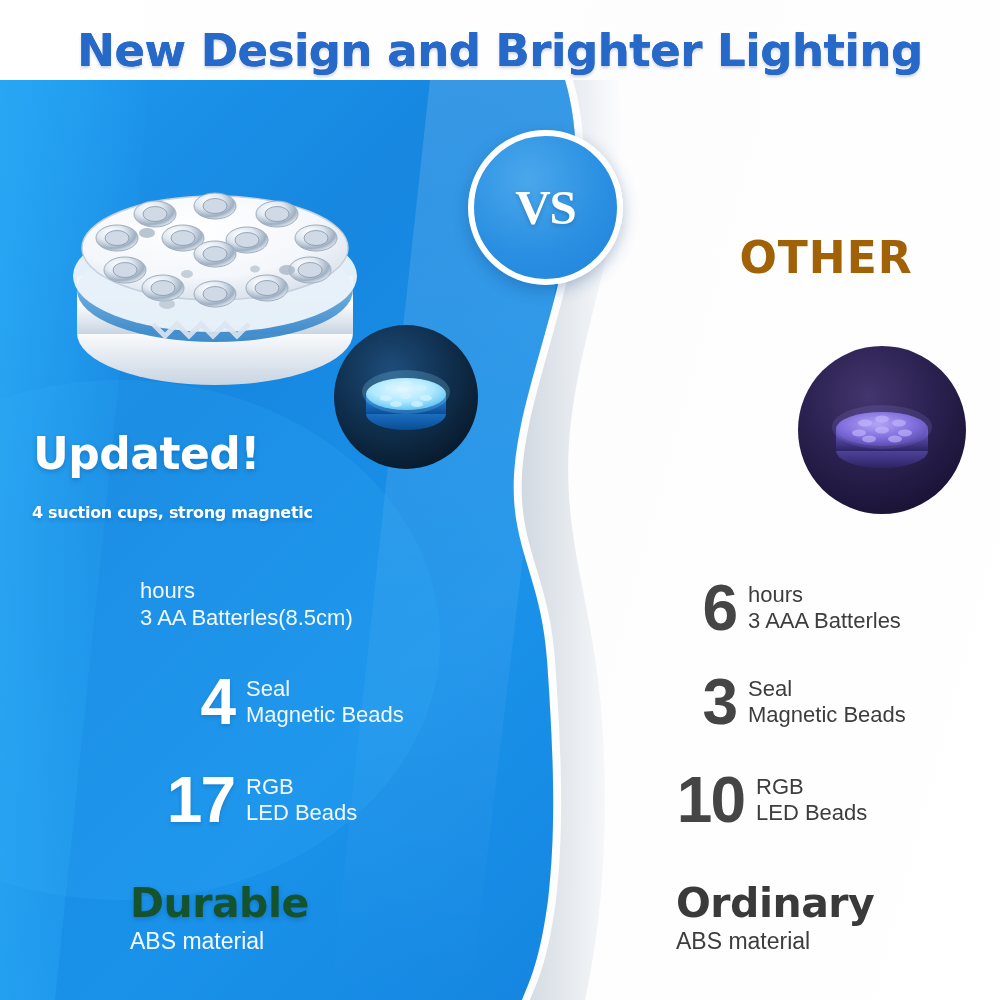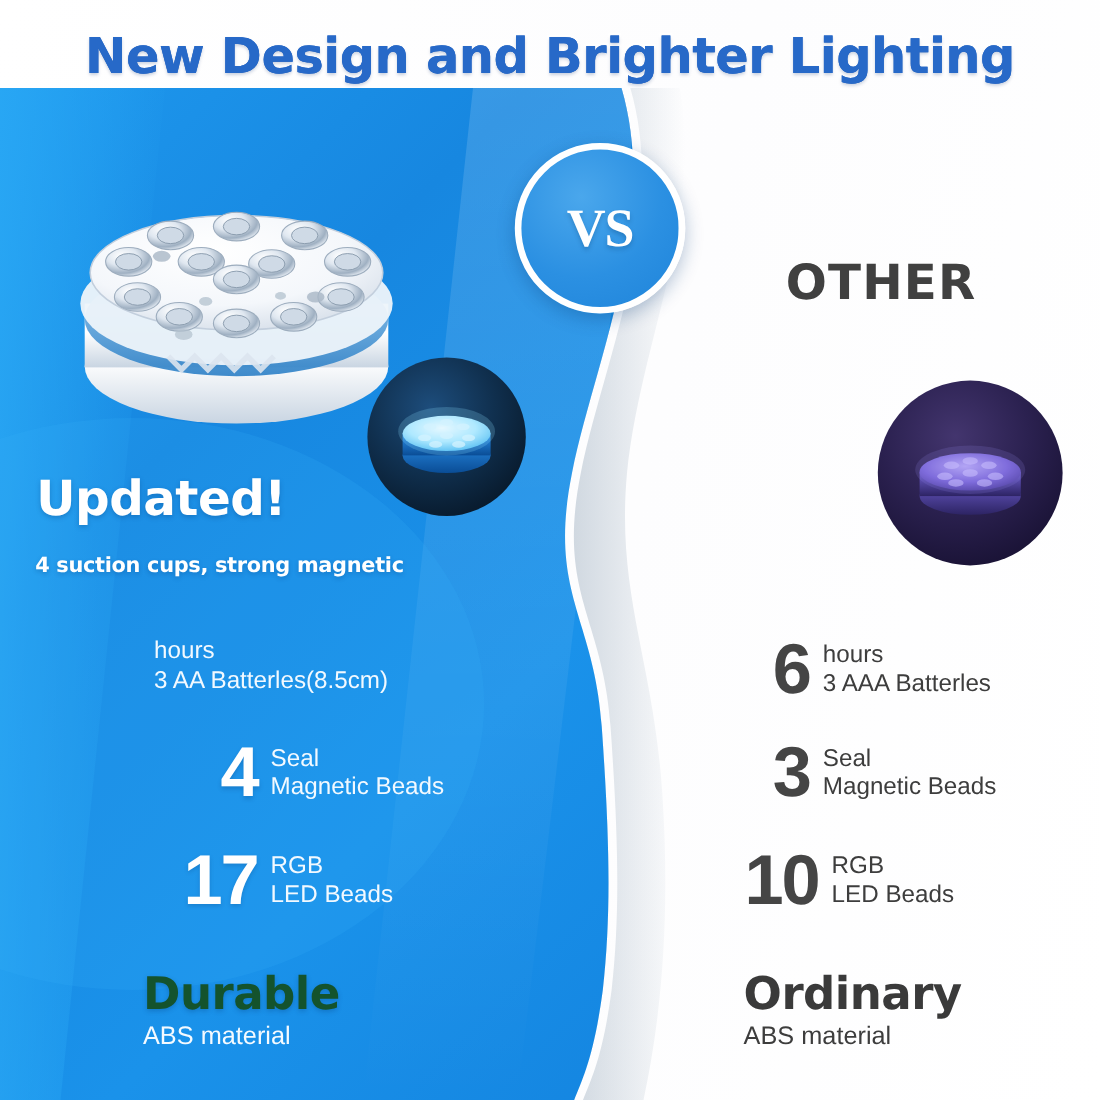--- a/index.html
+++ b/index.html
@@ -70,27 +70,27 @@
     font-size:49px;
     color:#ffffff;
     letter-spacing:-1px;
     line-height:1;
     text-shadow:0 2px 4px rgba(0,50,100,.25);
   }
 
   
   .other-label{
     position:absolute;
-    left:636px;top:232px;width:330px;
+    left:661px;top:232px;width:330px;
     text-align:center;
     font-family:"DejaVu Sans",sans-serif;
     font-weight:bold;
     font-size:44px;
     letter-spacing:1px;
-    color:#404040;
+    color:#a16207;
     z-index:6;
   }
 
   
   .prod-main{
     position:absolute;left:55px;top:128px;width:330px;height:275px;z-index:5;
   }
   .inset-blue{
     position:absolute;left:331px;top:322px;width:150px;height:150px;z-index:6;
   }
@@ -103,21 +103,21 @@
     position:absolute;left:33px;top:428px;
     font-family:"DejaVu Sans",sans-serif;
     font-weight:bold;font-size:44px;color:#ffffff;
     letter-spacing:-0.5px;z-index:6;
     text-shadow:0 2px 5px rgba(0,50,110,.28);
     text-align:right;
   }
   .subline{
     position:absolute;left:32px;top:503px;
     font-family:"DejaVu Sans",sans-serif;
-    font-weight:bold;font-size:19px;color:#ffffff;
+    font-weight:bold;font-size:16px;color:#ffffff;
     letter-spacing:-0.3px;z-index:6;
     text-shadow:0 2px 4px rgba(0,50,110,.25);
   }
 
   
   .spec{
     position:absolute;display:flex;align-items:center;z-index:6;
   }
   .spec .num{
     font-family:"Liberation Sans",sans-serif;

